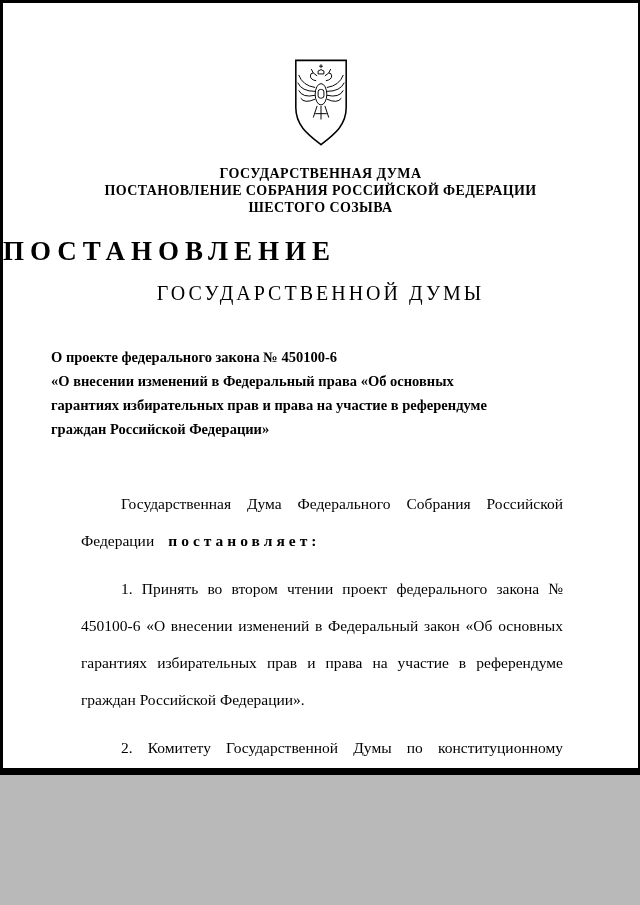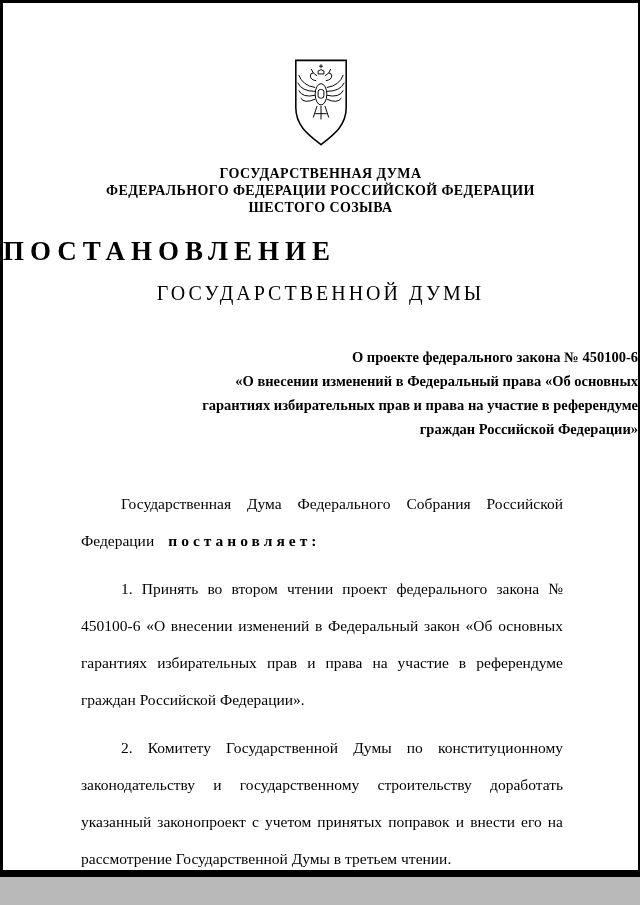--- a/index.html
+++ b/index.html
@@ -1,19 +1,19 @@
 <!DOCTYPE html>
 <html><head>
 <meta charset="utf-8">
 <style>
   html, body { margin: 0; padding: 0; background: #b9b9b9; }
   .page {
     position: relative;
     width: 640px;
-    height: 877px;
+    height: 775px;
     margin: 0 auto;
     background: #ffffff;
     color: #000;
     border-style: solid;
     border-color: #000;
     border-width: 3px 2px 7px 3px;
     box-sizing: border-box;
     font-family: "Liberation Serif", "DejaVu Serif", serif;
     overflow: hidden;
   }
@@ -38,25 +38,26 @@
 
   .title-sub {
     text-align: center;
     margin-top: 15px;
     font-size: 20px;
     font-weight: normal;
     letter-spacing: 3px;
   }
 
   .subject {
-    text-align: right;
+    text-align: left;
     margin-top: 40px;
     font-weight: bold;
     font-size: 14.5px;
     line-height: 24px;
+    margin-left: 48px;
   }
 
   .body-block {
     margin: 44px 75px 0 78px;
     font-size: 15.5px;
     line-height: 37px;
     text-align: justify;
   }
   .body-par {
     text-indent: 40px;
@@ -92,21 +93,21 @@
         <path d="M38 35 Q52 35 56 26"></path>
         <path d="M38 39 Q51 42 55 34"></path>
         <path d="M38 43 Q49 48 53 42"></path>
         <path d="M28 50 L24 62 M32 50 L32 64 M36 50 L40 62 M26 58 h12"></path>
       </g>
     </svg>
   </div>
 
   <div class="org">
     <div>ГОСУДАРСТВЕННАЯ ДУМА</div>
-    <div>ФЕДЕРАЛЬНОГО ФЕДЕРАЦИИ РОССИЙСКОЙ ФЕДЕРАЦИИ</div>
+    <div>ПОСТАНОВЛЕНИЕ СОБРАНИЯ РОССИЙСКОЙ ФЕДЕРАЦИИ</div>
     <div>ШЕСТОГО СОЗЫВА</div>
   </div>
 
   <div class="title-main">ПОСТАНОВЛЕНИЕ</div>
   <div class="title-sub">ГОСУДАРСТВЕННОЙ ДУМЫ</div>
 
   <div class="subject">
     <div>О проекте федерального закона № 450100-6</div>
     <div>«О внесении изменений в Федеральный права «Об основных</div>
     <div>гарантиях избирательных прав и права на участие в референдуме</div>

